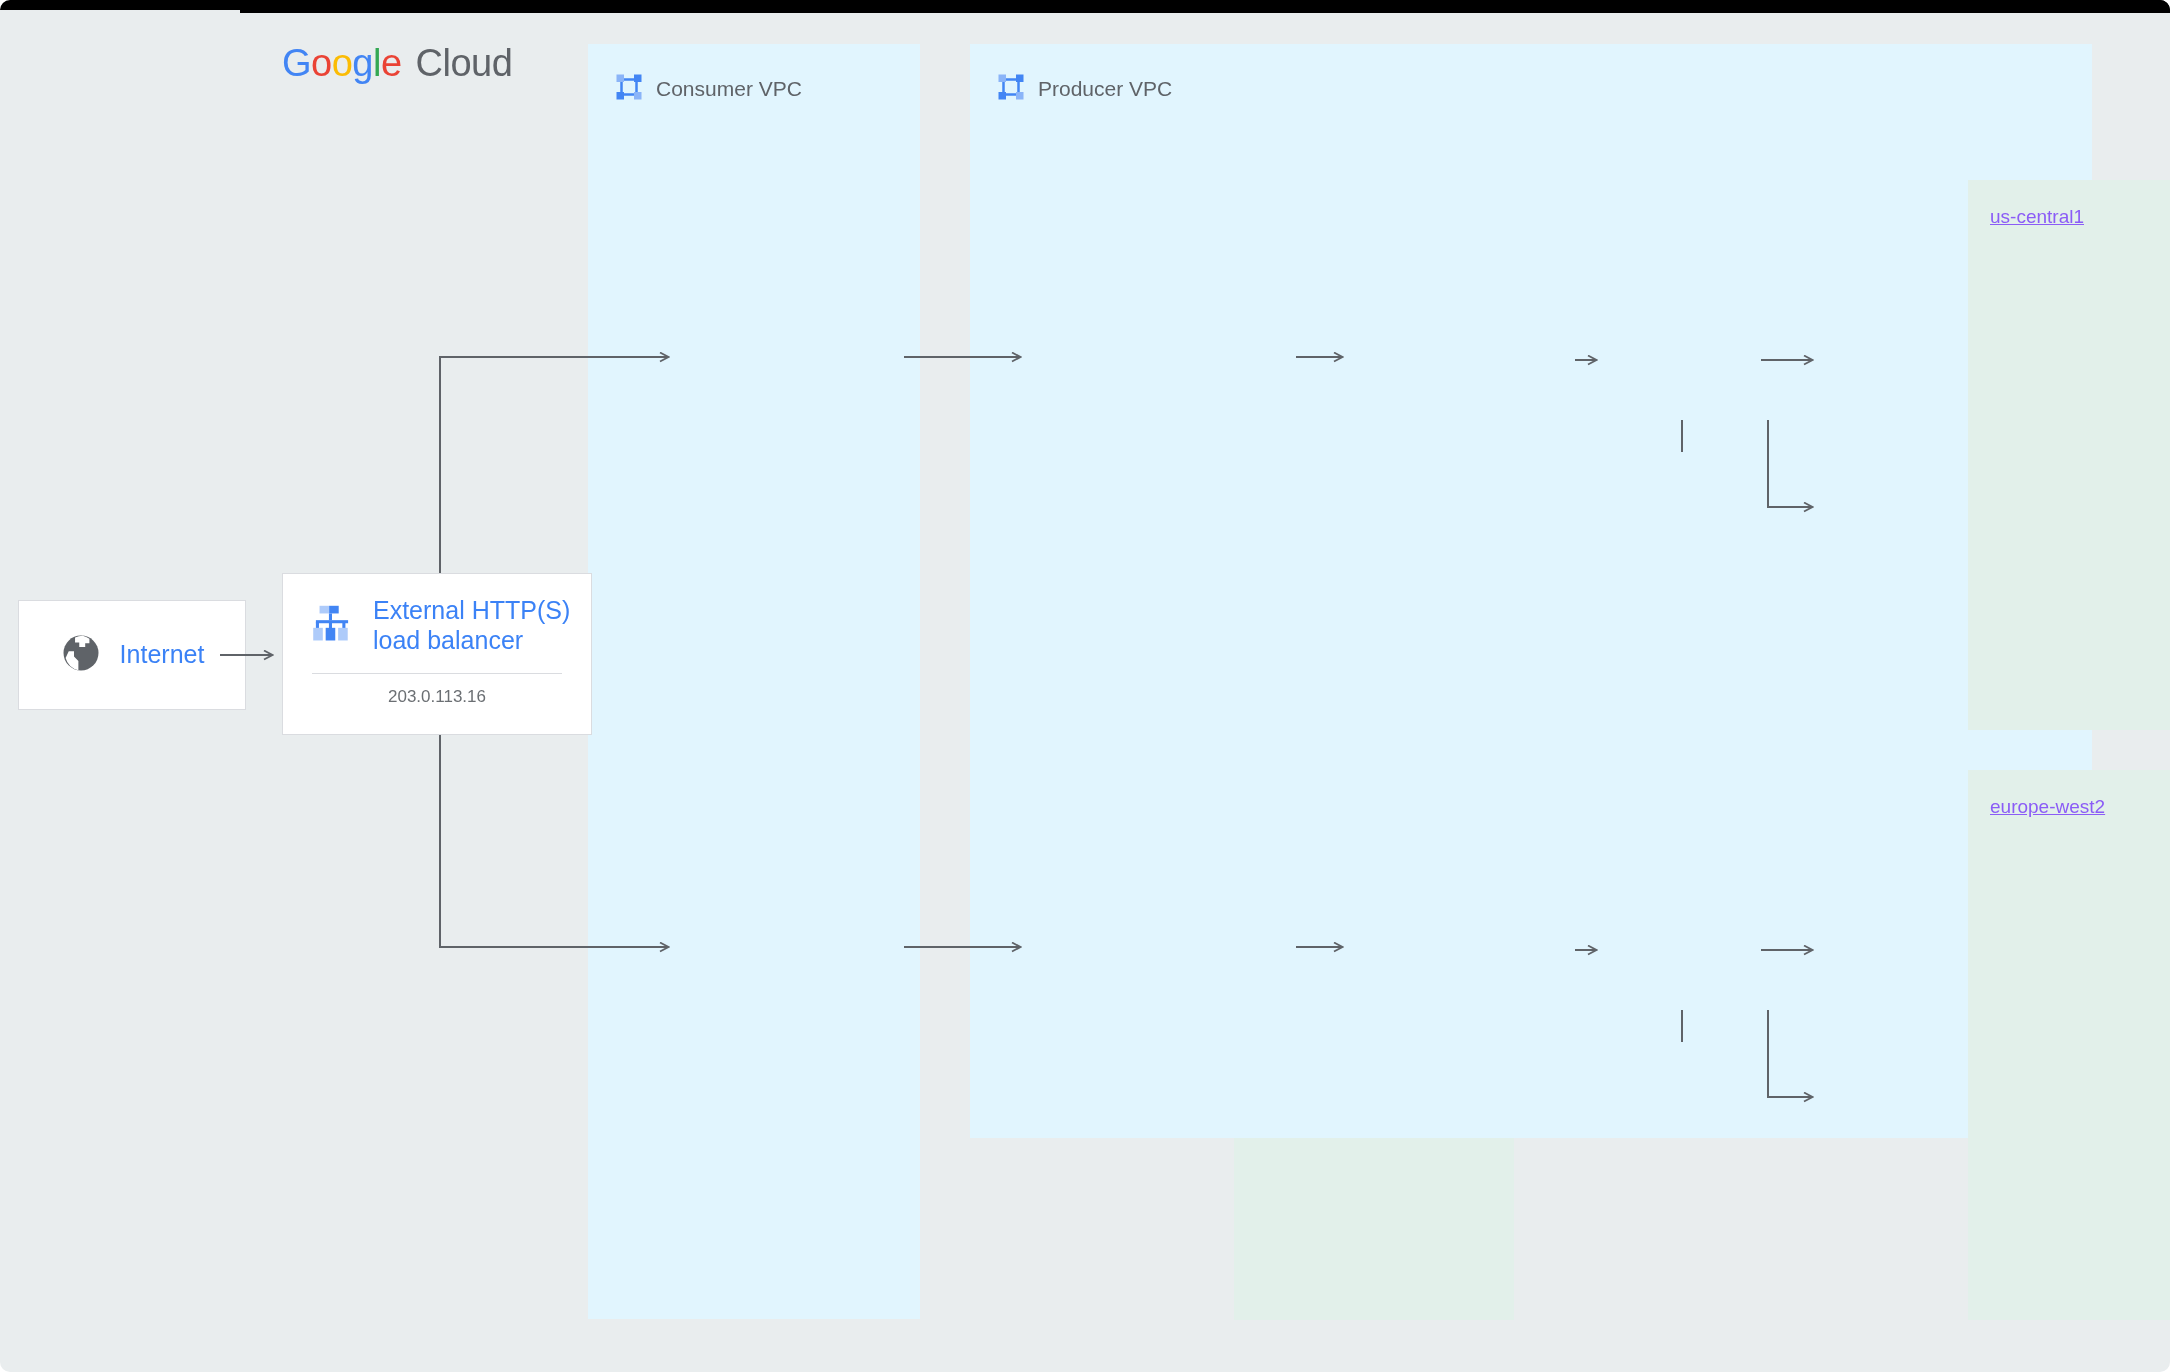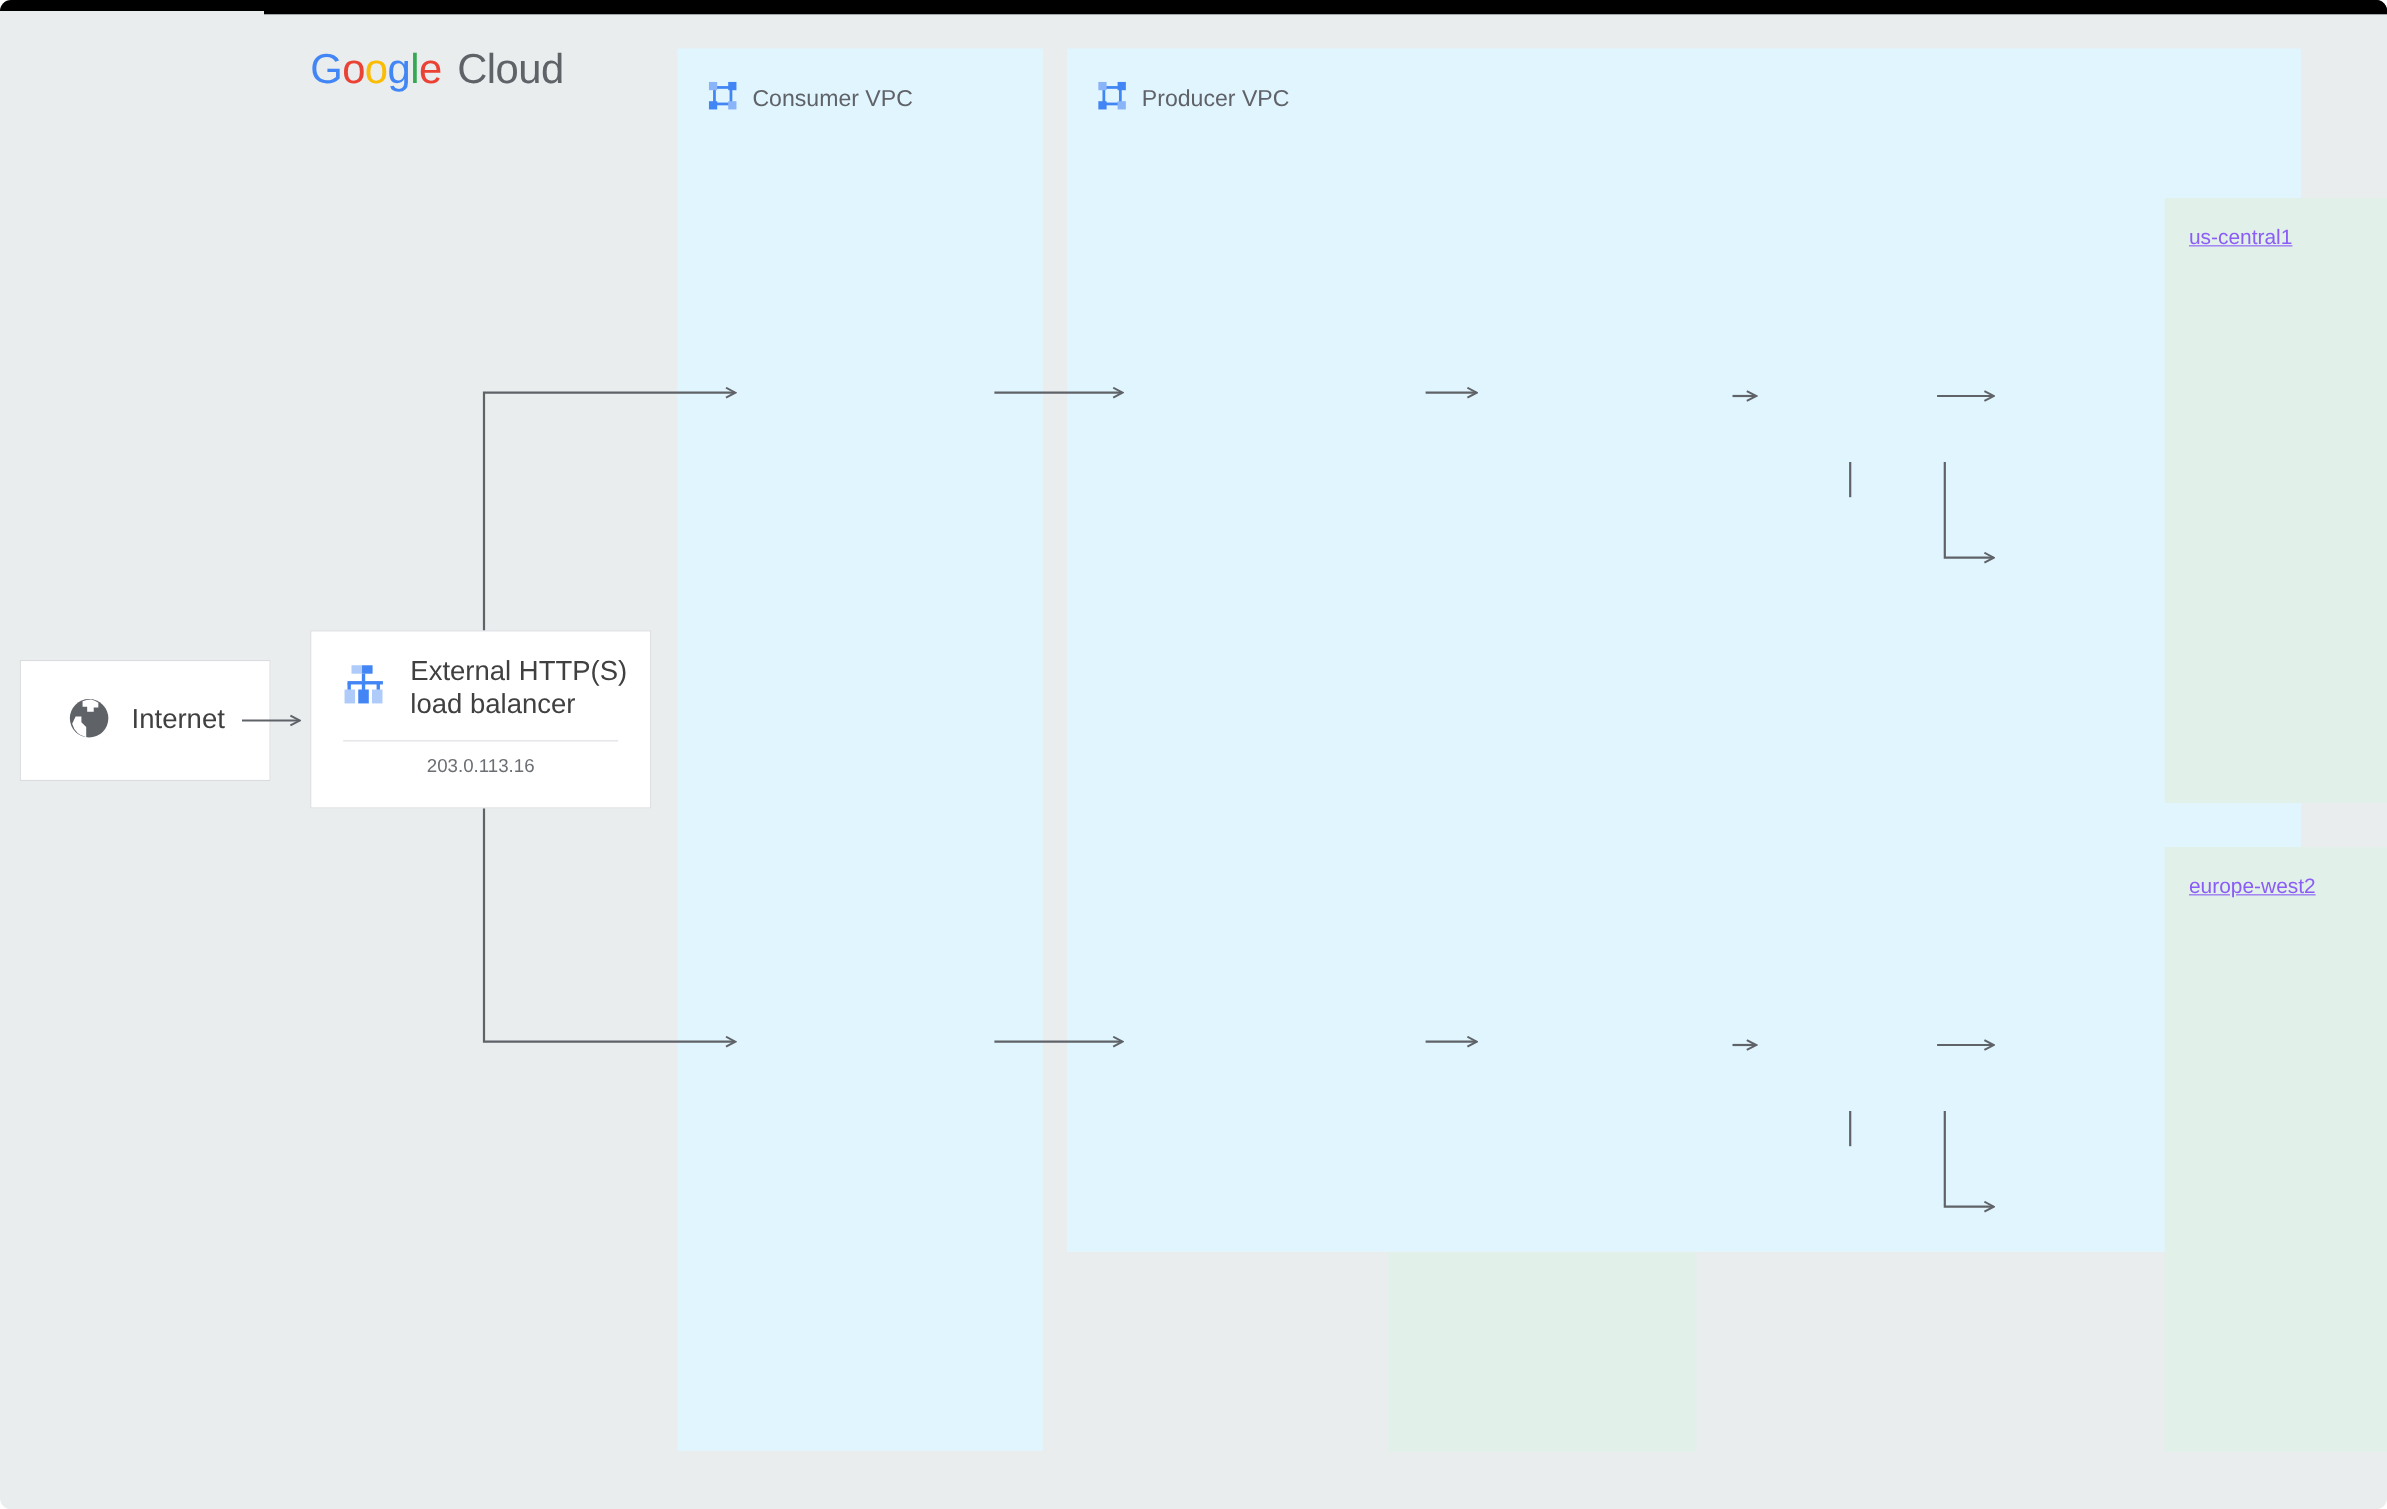--- a/index.html
+++ b/index.html
@@ -80,38 +80,38 @@
     height: 1px; background: #dadce0; margin: 16px 0 14px 0;
   }
   .node-sub {
     font-size: 17px; color: #6b6f73; text-align: center;
     line-height: 1.3; white-space: pre-line;
   }
   .node-icon-row {
     display: flex; align-items: center; gap: 18px;
   }
   .node-label-inline {
-    font-size: 25px; color: #404040; white-space: pre-line; line-height: 1.18;
+    font-size: 25px; color: #3b82f6; white-space: pre-line; line-height: 1.18;
   }
 
   svg.wires { position: absolute; left: 0; top: 0; width: 2170px; height: 1372px; pointer-events: none; }
 </style>
 </head>
 <body>
 
 <div id="canvas">
 
   <div class="topbar"></div>
   <div class="topbar-notch"></div>
 
   <div class="gc-logo">
     <span class="l1">G</span><span class="l2">o</span><span class="l3">o</span><span class="l4">g</span><span class="l5">l</span><span class="l6">e</span><span class="word" style="margin-left:14px">Cloud</span>
   </div>
 
-  <div class="vpc" style="left:616px; top:44px; width:332px; height:1275px;">
+  <div class="vpc" style="left:588px; top:44px; width:332px; height:1275px;">
     <div class="vpc-header">
       <span>
         <svg width="30" height="30" viewBox="0 0 24 24">
           <rect x="5" y="5" width="14" height="2" fill="#4285F4"></rect>
           <rect x="5" y="17" width="14" height="2" fill="#4285F4"></rect>
           <rect x="5" y="5" width="2" height="14" fill="#4285F4"></rect>
           <rect x="17" y="5" width="2" height="14" fill="#4285F4"></rect>
           <rect x="2" y="2" width="6" height="6" fill="#8AB4F8"></rect>
           <rect x="16" y="2" width="6" height="6" fill="#4285F4"></rect>
           <rect x="2" y="16" width="6" height="6" fill="#4285F4"></rect>

